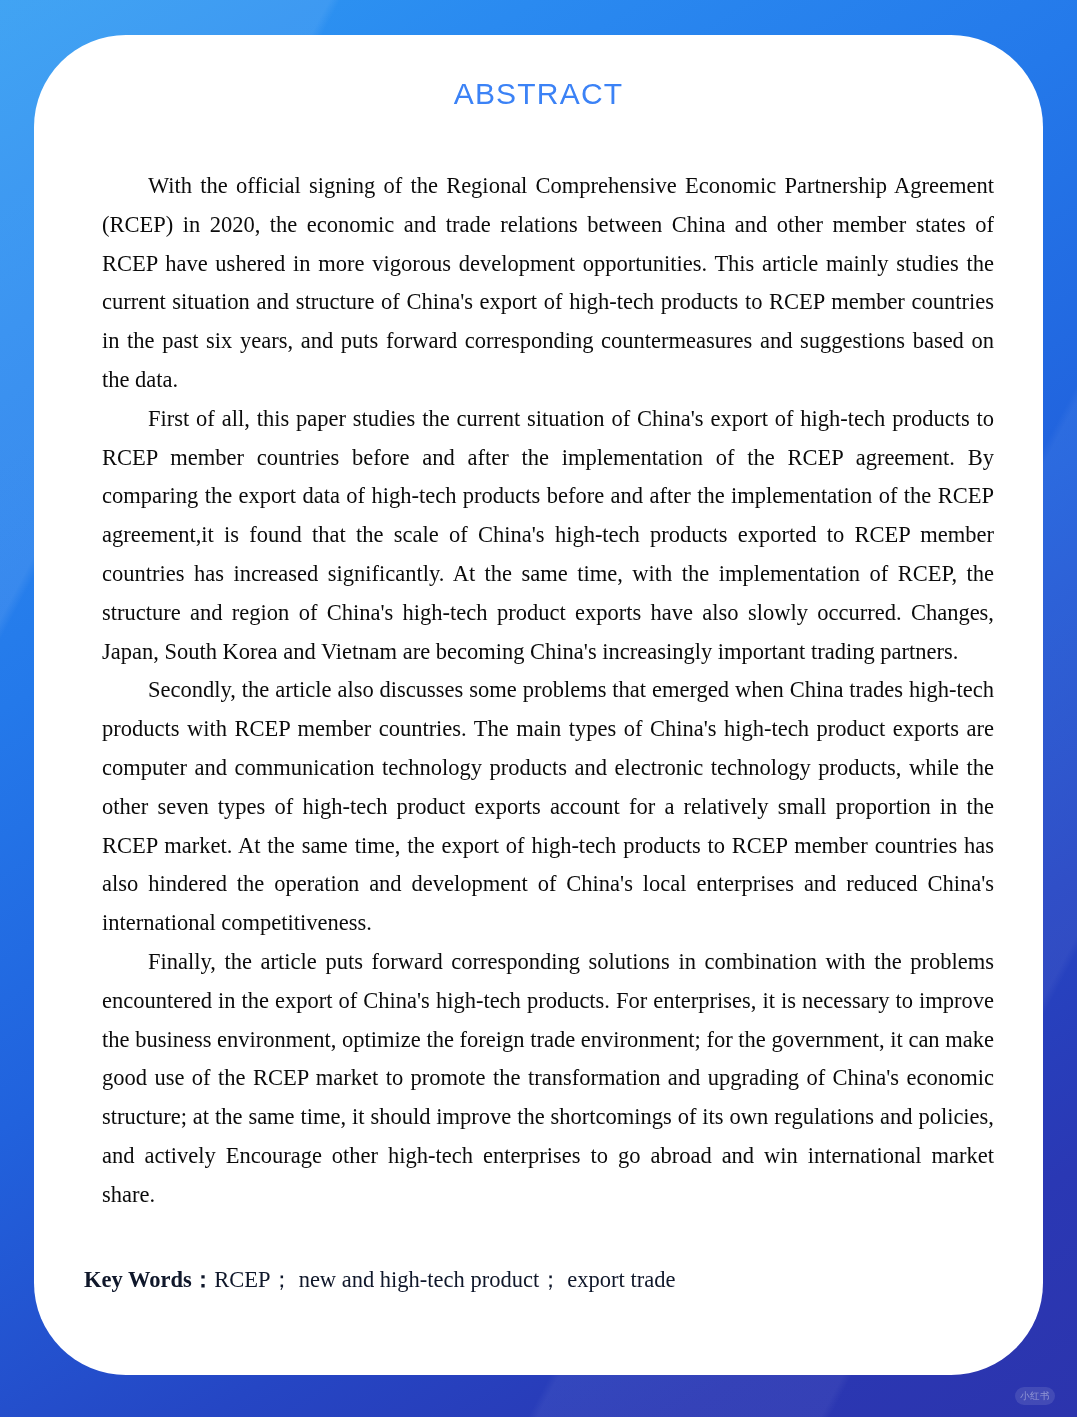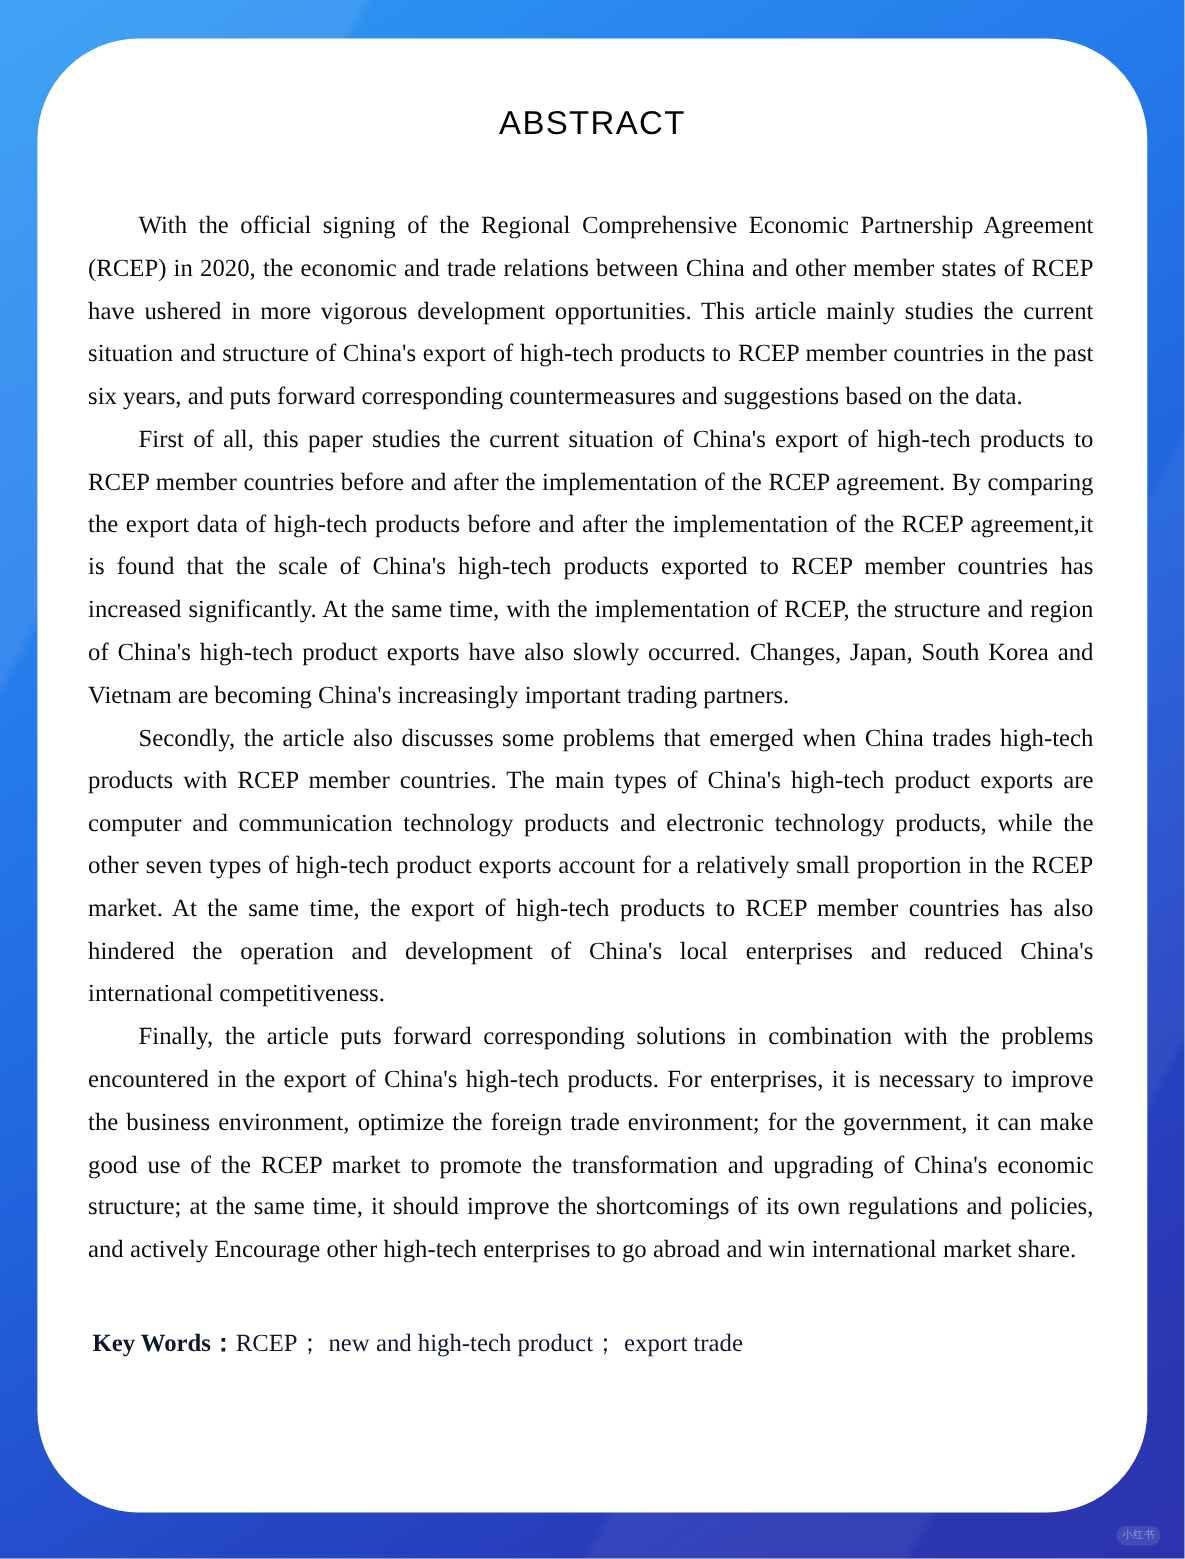--- a/index.html
+++ b/index.html
@@ -44,31 +44,31 @@
     top: 35px;
     width: 1009px;
     height: 1340px;
     background: #ffffff;
     border-radius: 92px;
     overflow: hidden;
   }
 
   #doc-title {
     margin: 0;
-    padding-top: 61px;
+    padding-top: 42px;
     text-align: center;
     font-family: "Liberation Sans", "DejaVu Sans", sans-serif;
     font-size: 30px;
     font-weight: 400;
     letter-spacing: 1.2px;
-    color: #000000;
+    color: #3b82f6;
   }
 
   #abstract-body {
-    padding: 0 49px 0 46px;
+    padding: 0 49px 0 68px;
   }
 
   .para {
     margin: 0;
     color: #0b0b0b;
     font-size: 22.5px;
     line-height: 38.8px;
     text-align: justify;
     text-justify: inter-word;
     text-indent: 46px;

